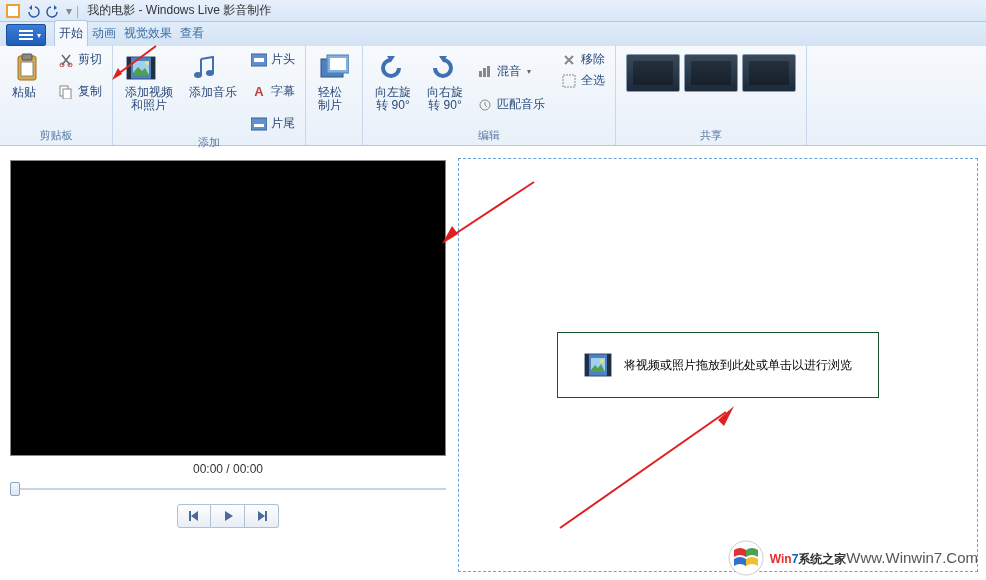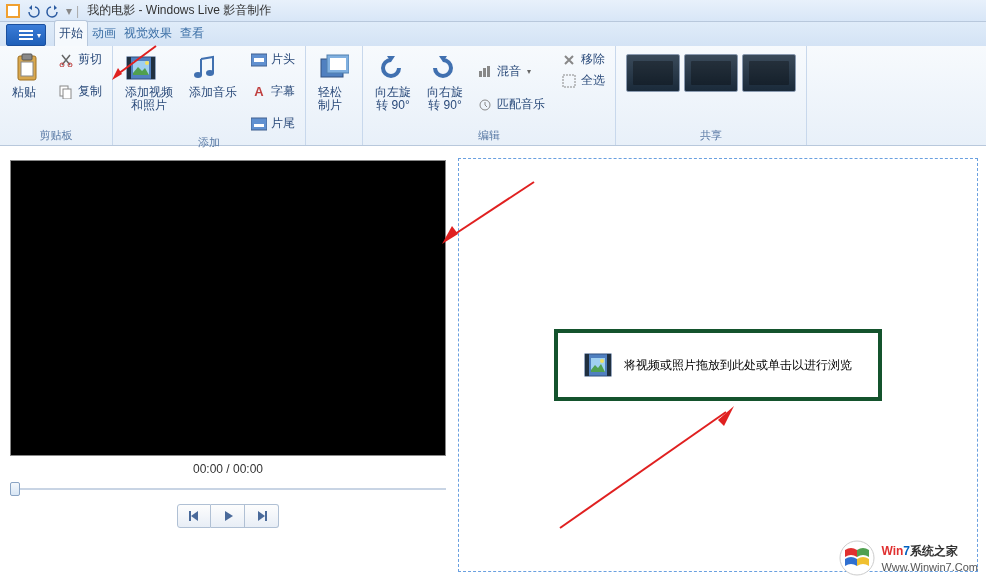--- a/index.html
+++ b/index.html
@@ -31,29 +31,29 @@
 .timecode{text-align:center;padding:6px 4px;color:#333}
 .slider{height:6px;margin:4px 0 12px;position:relative}
 .slider-track{position:absolute;left:0;right:0;top:2px;height:2px;background:#c8d4e4}
 .slider-thumb{position:absolute;left:0;top:-4px;width:10px;height:14px;background:linear-gradient(#f4f8fc,#d8e6f4);border:1px solid #8aa4c4;border-radius:2px}
 .controls{display:flex;justify-content:center;gap:0}
 .ctrl{width:34px;height:24px;border:1px solid #b0c0d4;background:linear-gradient(#fdfdfd,#e8eef6);display:flex;align-items:center;justify-content:center;color:#4a6a9a;cursor:pointer}
 .ctrl:first-child{border-radius:3px 0 0 3px}
 .ctrl:last-child{border-radius:0 3px 3px 0}
 .ctrl:not(:first-child){border-left:none}
 .timeline{flex:1;border:1px dashed #6aa0e0;margin:12px 8px 8px 2px;position:relative;background:#fff;display:flex;align-items:center;justify-content:center}
-.dropbox{border:4px solid #14532d;padding:18px 26px;display:flex;align-items:center;gap:12px}
+.dropbox{border:1px solid #14532d;padding:18px 26px;display:flex;align-items:center;gap:12px}
 .dropbox .dico{width:28px;height:28px}
 .arrow{position:absolute;pointer-events:none}
 .watermark{position:absolute;right:8px;bottom:4px;display:flex;align-items:center;gap:6px}
 .wm-logo{width:36px;height:36px}
-.wm-text{display:flex;flex-direction:column;line-height:16px}
+.wm-text{display:flex;flex-direction:row;line-height:16px}
 .wm-text .l1{font-size:16px;font-weight:bold}
 .wm-text .l1 .r{color:#e03030}.wm-text .l1 .b{color:#0060c0}.wm-text .l1 .k{color:#333}
-.wm-text .l2{font-size:11px;color:#555}
+.wm-text .l2{font-size:15px;color:#555}
 svg{display:block}
 </style>
 </head>
 <body>
 
 <div class="titlebar">
   <div class="qat">
     <div class="qat-btn">
         <svg width="14" height="14">
           <rect width="14" height="14" fill="#f0a030"></rect>

